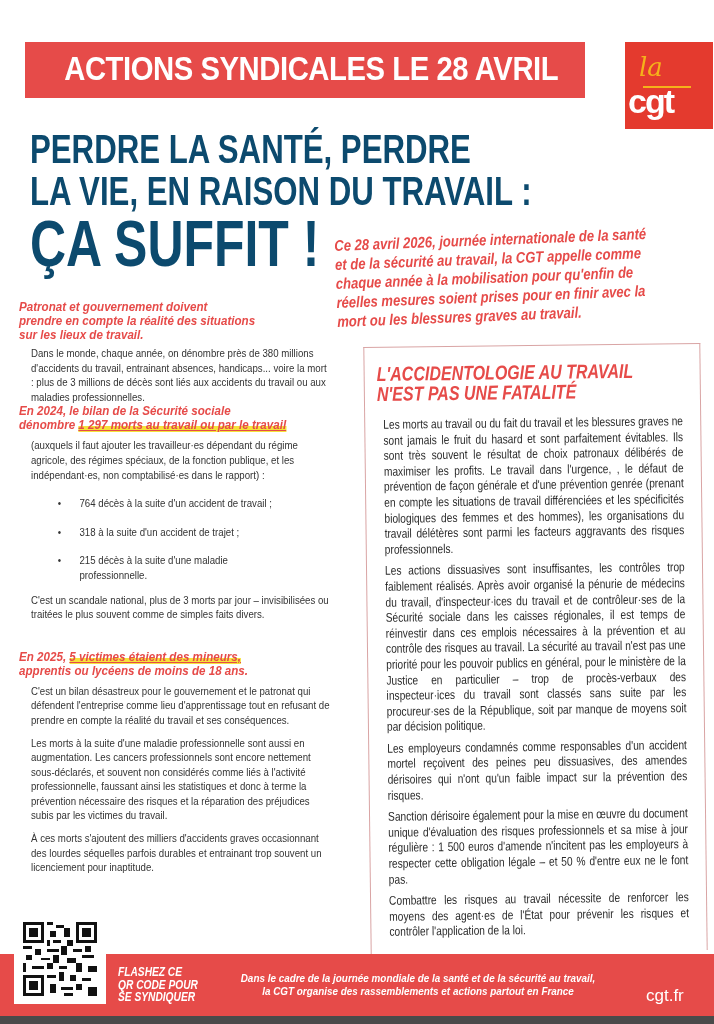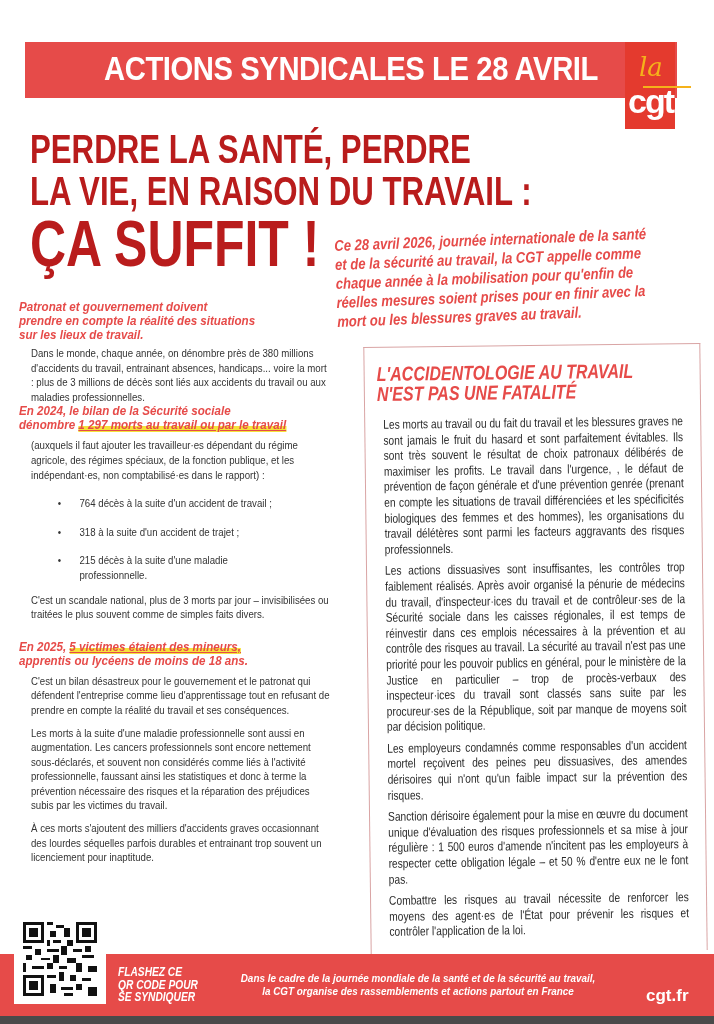--- a/index.html
+++ b/index.html
@@ -1,23 +1,23 @@
 <!DOCTYPE html>
 <html><head>
 <meta charset="utf-8">
 <style>
   html,body{margin:0;padding:0;background:#fff;}
   body{width:714px;height:1024px;position:relative;overflow:hidden;font-family:"Liberation Sans",sans-serif;color:#2a2a2a;}
-  #topbar{position:absolute;left:25px;top:42px;width:652px;height:56px;background:#e64b49;}
+  #topbar{position:absolute;left:25px;top:42px;width:560px;height:56px;background:#e64b49;}
   #topbar span{position:absolute;left:0;right:0;top:7px;text-align:center;color:#fff;font-weight:bold;font-size:34px;letter-spacing:-0.5px;transform:scaleX(0.86);transform-origin:center;white-space:nowrap;}
-  #logo{position:absolute;left:625px;top:42px;width:50px;height:87px;background:#e43a2e;}
+  #logo{position:absolute;left:625px;top:42px;width:88px;height:87px;background:#e43a2e;}
   #logo .la{position:absolute;left:14px;top:10px;color:#f5b21a;font-family:"DejaVu Serif",serif;font-style:italic;font-size:26px;}
   #logo .la-line{position:absolute;left:18px;top:44px;width:48px;height:2px;background:#f5b21a;}
   #logo .cgt{position:absolute;left:3px;top:40px;color:#fff;font-weight:bold;font-size:34px;letter-spacing:-2px;}
-  #headline{position:absolute;left:30px;top:128px;color:#b91c1c;font-weight:bold;line-height:42px;}
+  #headline{position:absolute;left:30px;top:128px;color:#0c4a6e;font-weight:bold;line-height:42px;}
   #headline .l{display:block;font-size:40px;transform:scaleX(0.78);transform-origin:left;white-space:nowrap;}
   #headline .big{display:block;font-size:64px;line-height:60px;transform:scaleX(0.78);transform-origin:left;white-space:nowrap;margin-top:2px;}
   #intro{position:absolute;left:334px;top:236px;width:380px;color:#e64b49;font-weight:bold;font-style:italic;font-size:15.5px;line-height:19px;transform:rotate(-2.2deg) scaleX(0.84);transform-origin:left top;}
   #left{position:absolute;left:19px;top:300px;width:300px;}
   .subhead{color:#e64b49;font-weight:bold;font-style:italic;font-size:13.5px;line-height:14px;transform:scaleX(0.86);transform-origin:left;white-space:nowrap;}
   .hl{background:linear-gradient(transparent 60%,#f6e23a 60%);text-decoration:underline;}
   .body{font-size:11.5px;line-height:14.6px;color:#333;transform:scaleX(0.84);transform-origin:left top;width:357px;}
   .para{margin:6px 0 0 12px;}
   ul.bul{list-style:none;margin:14px 0 0 0;padding:0;}
   ul.bul li{position:relative;padding-left:72px;margin-bottom:14px;}
@@ -25,21 +25,21 @@
   #box{position:absolute;left:367px;top:345px;width:335px;height:606px;border:1px solid #d9a4a4;border-bottom:none;transform:rotate(-0.7deg);}
   #box h2{margin:16px 0 0 12px;color:#e64b49;font-size:20px;font-weight:bold;font-style:italic;line-height:20px;transform:scaleX(0.8);transform-origin:left;white-space:nowrap;}
   #box .txt{margin:14px 0 0 18px;width:370px;font-size:12.6px;line-height:15.6px;color:#2a2a2a;transform:scaleX(0.81);transform-origin:left top;text-align:justify;}
   #box .txt p{margin:0 0 6px 0;}
   #footer{position:absolute;left:0;top:954px;width:714px;height:62px;background:#e64b49;}
   #footerdark{position:absolute;left:0;top:1016px;width:714px;height:8px;background:#4a4a4a;}
   #qrbox{position:absolute;left:14px;top:914px;width:92px;height:90px;background:#fff;}
   #qr{position:absolute;left:9px;top:8px;width:74px;height:74px;}
   #flash{position:absolute;left:118px;top:966px;color:#fff;font-weight:bold;font-style:italic;font-size:12px;line-height:12.5px;transform:scaleX(0.85);transform-origin:left;}
   #fmsg{position:absolute;left:208px;top:972px;width:420px;text-align:center;color:#fff;font-weight:bold;font-style:italic;font-size:11.5px;line-height:13px;transform:scaleX(0.86);transform-origin:center;}
-  #site{position:absolute;left:646px;top:986px;color:#fff;font-weight:bold;font-size:17px;}
+  #site{position:absolute;left:646px;top:986px;color:#fff;font-weight:normal;font-size:17px;}
 </style>
 </head>
 <body>
 
 <div id="topbar">
   <span>ACTIONS SYNDICALES LE 28 AVRIL</span>
 </div>
 
 <div id="logo">
   <span class="la">la</span>
@@ -72,21 +72,21 @@
     </div>
     <div class="body para">(auxquels il faut ajouter les travailleur·es dépendant du régime agricole, des régimes spéciaux, de la fonction publique, et les indépendant·es, non comptabilisé·es dans le rapport) :</div>
     <ul class="bul body">
       <li>764 décès à la suite d'un accident de travail ;</li>
       <li>318 à la suite d'un accident de trajet ;</li>
       <li style="width:200px">215 décès à la suite d'une maladie professionnelle.</li>
     </ul>
     <div class="body" style="margin-left:12px;margin-top:-4px">C'est un scandale national, plus de 3 morts par jour – invisibilisées ou traitées le plus souvent comme de simples faits divers.</div>
   </div>
 
-  <div style="margin-top:18px">
+  <div style="margin-top:28px">
     <div class="subhead">
       <div><span>En 2025, </span><span class="hl">5 victimes étaient des mineurs,</span></div>
       <div>apprentis ou lycéens de moins de 18 ans.</div>
     </div>
     <div class="body para">C'est un bilan désastreux pour le gouvernement et le patronat qui défendent l'entreprise comme lieu d'apprentissage tout en refusant de prendre en compte la réalité du travail et ses conséquences.</div>
     <div class="body para" style="margin-top:8px">Les morts à la suite d'une maladie professionnelle sont aussi en augmentation. Les cancers professionnels sont encore nettement sous-déclarés, et souvent non considérés comme liés à l'activité professionnelle, faussant ainsi les statistiques et donc à terme la prévention nécessaire des risques et la réparation des préjudices subis par les victimes du travail.</div>
     <div class="body para" style="margin-top:8px">À ces morts s'ajoutent des milliers d'accidents graves occasionnant des lourdes séquelles parfois durables et entrainant trop souvent un licenciement pour inaptitude.</div>
   </div>
 </div>
 

